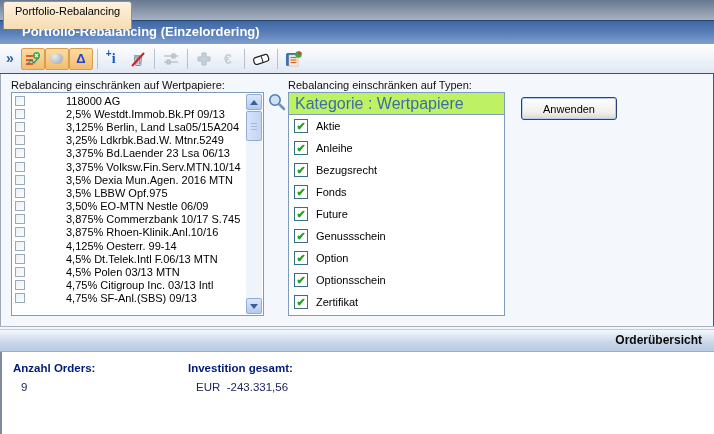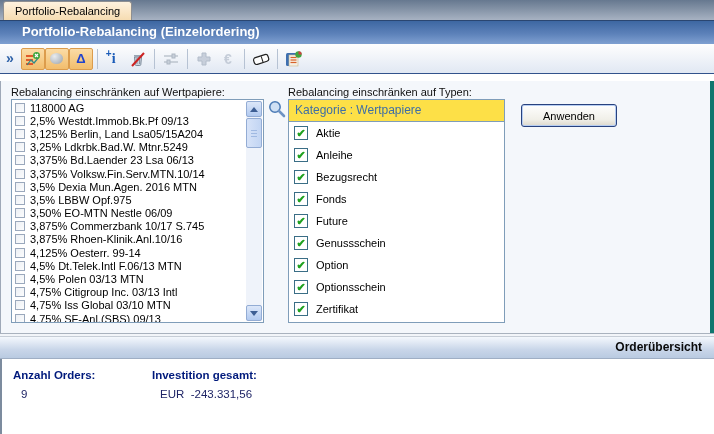--- a/index.html
+++ b/index.html
@@ -2,21 +2,21 @@
 <html><head>
 <meta charset="utf-8">
 <style>
   * { margin:0; padding:0; box-sizing:border-box; }
   html,body { width:714px; height:434px; overflow:hidden; }
   body { font-family:"Liberation Sans", sans-serif; font-size:11px; background:#fff; color:#000; }
   #app { position:relative; width:714px; height:434px; overflow:hidden; background:#fff; }
 
   
   .tabstrip { position:relative; height:20px; background:linear-gradient(180deg,#66788F,#A7B2C2); }
-  .tab { position:absolute; left:3px; top:1px; height:19px; padding:0 11px; line-height:19px;
+  .tab { position:absolute; left:3px; top:1px; height:28px; padding:0 11px; line-height:19px;
          background:linear-gradient(180deg,#FEF2DF,#F6DCB2); border:1px solid #8E8F91; border-bottom:none;
          border-radius:3px 3px 0 0; color:#000; }
 
   
   .titlebar { height:24px; background:linear-gradient(180deg,#3D67A2 0%,#5C81B9 55%,#7FA0D1 100%);
               border-top:1px solid #2A4671; color:#fff; font-weight:bold; font-size:13px;
               line-height:22px; padding-left:22px; }
 
   
   .toolbar { height:30px; background:linear-gradient(180deg,#FEFEFE,#E1E8F3); border-bottom:1px solid #31528C;
@@ -31,50 +31,50 @@
   .delta-glyph { color:#2244CC; font-weight:bold; font-size:13px; line-height:1; }
   .info-wrap { position:relative; width:14px; height:16px; }
   .info-i { position:absolute; left:5px; top:0; color:#1B5CB8; font-weight:bold; font-size:14px;
             font-family:"Liberation Serif",serif; }
   .info-plus { position:absolute; left:-1px; top:-3px; color:#1B5CB8; font-weight:bold; font-size:10px; }
   .euro-glyph { color:#C3CBD7; font-weight:bold; font-size:14px; }
   .disabled-ic { opacity:.95; }
 
   
   .content { position:relative; height:252px; background:#F4F7FB;
-             border-left:1px solid #9FA9B8; border-right:4px solid #0f766e;margin-top:7px; }
+             border-left:1px solid #9FA9B8; border-right:1px solid #0f766e; }
   .sec-label { position:absolute; top:5px; font-size:11px; color:#101010; }
   .lbl-left { left:10px; } .lbl-right { left:287px; }
 
   .listbox { position:absolute; left:10px; top:18px; width:253px; height:224px; background:#fff;
              border:1px solid #7F9DB9; overflow:hidden; }
   .list-inner { position:absolute; left:0; top:0; right:17px; bottom:0; overflow:hidden; padding-top:1px; }
-  .list-row { height:13.2px; display:flex; align-items:center; padding-left:3px; white-space:nowrap; }
+  .list-row { height:13.2px; display:flex; align-items:center; padding-left:3px; white-space:nowrap;gap:36px; }
   .cb-small { width:10px; height:10px; border:1px solid #9AA8BC; background:linear-gradient(135deg,#EDF0F4,#FBFCFD);
               margin-right:5px; flex:0 0 auto; }
   .row-label { font-size:11px; }
 
   
   .vscroll { position:absolute; top:1px; right:1px; bottom:1px; width:16px; background:#EFF3FA; }
   .sb-btn { position:absolute; left:0; width:16px; height:16px; border:1px solid #93ACD4; border-radius:2px;
             background:linear-gradient(180deg,#DCE7F9,#B2CAF0); display:flex; align-items:center; justify-content:center; }
   .sb-up { top:0; } .sb-down { bottom:0; }
   .tri-up { width:0; height:0; border-left:4px solid transparent; border-right:4px solid transparent;
             border-bottom:5px solid #3D5E94; }
   .tri-down { width:0; height:0; border-left:4px solid transparent; border-right:4px solid transparent;
               border-top:5px solid #3D5E94; }
   .sb-thumb { position:absolute; left:0; top:17px; width:16px; height:30px; border:1px solid #93ACD4; border-radius:2px;
               background:linear-gradient(90deg,#D7E3F8,#C2D5F3); }
   .sb-grip { position:absolute; left:4px; right:4px; top:11px; height:8px;
              background:repeating-linear-gradient(180deg,#9FB9E2 0 1px,transparent 1px 3px); }
 
   .typebox { position:absolute; left:287px; top:18px; width:217px; height:224px; background:#fff;
              border:1px solid #7F9DB9; overflow:hidden; }
-  .type-header { height:22px; line-height:21px; padding-left:6px; color:#3E6EA5; font-size:12px;
-                 border-bottom:1px solid #7F9DB9; background:#fde047; }
+  .type-header { height:22px; line-height:21px; padding-left:6px; color:#3E6EA5; font-size:16px;
+                 border-bottom:1px solid #7F9DB9; background:#bef264; }
   .type-row { height:22px; display:flex; align-items:center; padding-left:5px; }
   .cb-green { width:14px; height:14px; border:1px solid #3A6E86; background:#fff; margin-right:8px;
               display:flex; align-items:center; justify-content:center; color:#1FA11F;
               font-weight:bold; font-size:11px; line-height:1; flex:0 0 auto; }
 
   .mag { position:absolute; left:266px; top:19px; }
 
   .apply-btn { position:absolute; left:520px; top:23px; width:96px; height:23px;
                border:1px solid #28427E; border-radius:3px;
                background:linear-gradient(180deg,#FEFEFE,#F0EFE8 70%,#DCD8CC);
@@ -83,21 +83,21 @@
 
   
   .divider { height:4px; background:#F2F5F9; border-top:1px solid #A9B2BE; border-bottom:1px solid #C6CDD6; }
   .ov-header { height:22px; background:linear-gradient(180deg,#F4F8FD,#C9D6E9 60%,#B9CAE1);
                border-bottom:1px solid #9FAEC4; text-align:right; font-weight:bold; font-size:12px;
                line-height:21px; padding-right:12px; color:#0A0A0A;padding-left:45px; }
 
   
   .summary { height:82px; background:#fff; border-left:2px solid #7C8B9E; padding-left:11px; }
   .sum-row { display:flex; }
-  .sum-row-1 { padding-top:5px; } .sum-row-2 { padding-top:10px; }
+  .sum-row-1 { padding-top:5px; } .sum-row-2 { padding-top:10px;gap:36px; }
   .sum-cell:nth-child(1) { width:139px; } .sum-cell:nth-child(2) { width:144px; }
   .sum-label { font-weight:bold; color:#001A7C; font-size:11.5px; }
   .sum-value { margin-top:7px; padding-left:8px; color:#1F2566; font-size:11.5px; white-space:pre; }
 </style>
 </head>
 <body>
 
 <div id="app">
 
   <div class="tabstrip">
@@ -266,24 +266,20 @@
   <div class="list-row">
     <span class="cb-small"></span>
     <span class="row-label">4,5% Polen 03/13 MTN</span>
   </div>
 
   <div class="list-row">
     <span class="cb-small"></span>
     <span class="row-label">4,75% Citigroup Inc. 03/13 Intl</span>
   </div>
 
-  <div class="list-row">
-    <span class="cb-small"></span>
-    <span class="row-label">4,75% Iss Global 03/10 MTN</span>
-  </div>
 
   <div class="list-row">
     <span class="cb-small"></span>
     <span class="row-label">4,75% SF-Anl.(SBS) 09/13</span>
   </div>
 </div>
       <div class="vscroll">
         <div class="sb-btn sb-up">
             <span class="tri-up"></span>
           </div>

